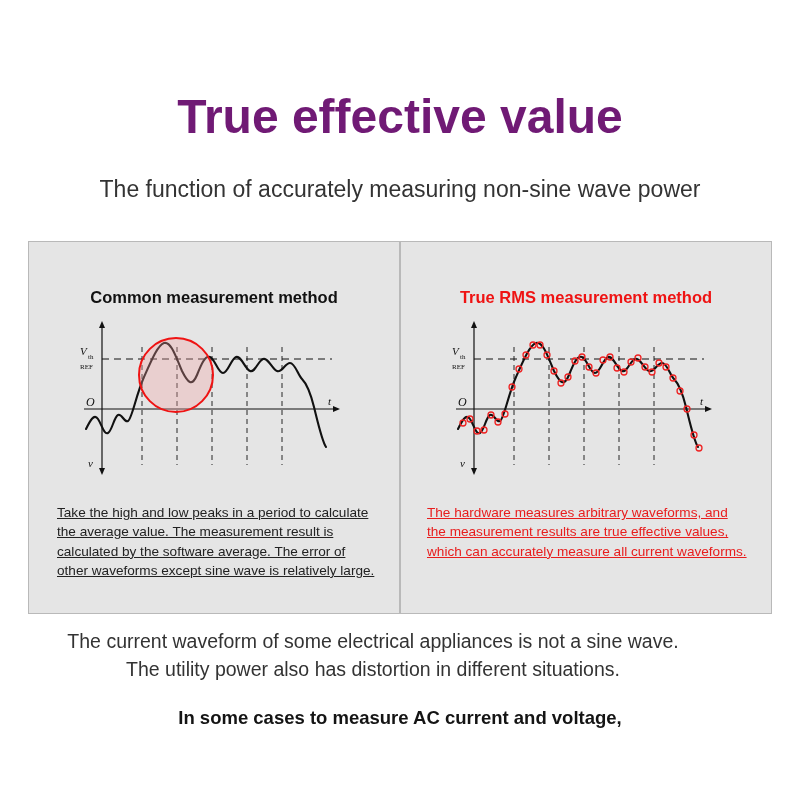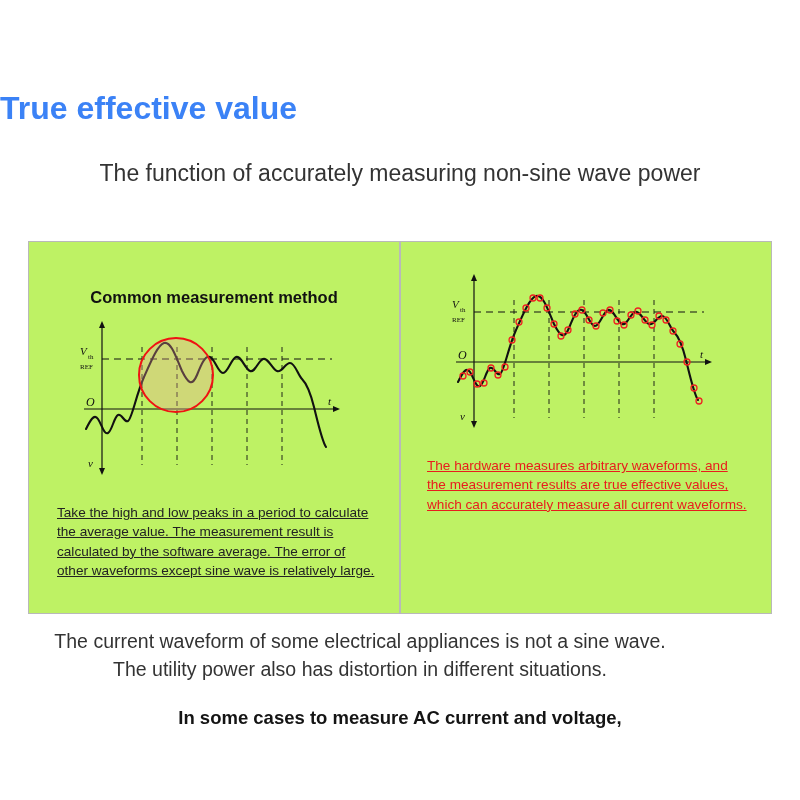--- a/index.html
+++ b/index.html
@@ -13,23 +13,23 @@
     font-family: "Liberation Sans", sans-serif;
     overflow: hidden;
   }
   .page {
     position: relative;
     width: 800px;
     height: 800px;
     box-sizing: border-box;
   }
   .headline {
-    text-align: left;
-    color: #3b82f6;
-    font-size: 32px;
+    text-align: center;
+    color: #701a75;
+    font-size: 48px;
     font-weight: bold;
     letter-spacing: 0px;
     margin: 0;
     padding-top: 92px;
     line-height: 1.05;
   }
   .subhead {
     text-align: center;
     color: #333333;
     font-size: 23px;
@@ -43,21 +43,21 @@
     left: 28px;
     width: 744px;
     display: flex;
     justify-content: space-between;
   }
   .panel {
     width: 408px;
     height: 373px;
     border: 1px solid #b9b9b9;
     box-sizing: border-box;
-    background: #bef264;
+    background: #e5e5e5;
     position: relative;
   }
   .panel-inner {
     position: absolute;
     left: 22px;
     top: 18px;
     right: 22px;
     bottom: 18px;
   }
   .panel-title {
@@ -89,21 +89,21 @@
     text-align: left;
     text-decoration: underline;
   }
   .caption.red {
     color: #e81d1d;
     padding-left: 4px;
   }
   .footer {
     position: absolute;
     top: 628px;
-    left: 0;
+    left: 13px;
     width: 720px;
     text-align: center;
   }
   .footer-line {
     color: #333333;
     font-size: 19.5px;
     line-height: 1.42;
     margin: 0;
   }
   .footer-bold {
@@ -169,20 +169,21 @@
             <text x="24" y="150" font-family="Liberation Serif, serif" font-style="italic" font-size="11" fill="#111">v</text>
           </svg>
         </div>
 
         <p class="caption">Take the high and low peaks in a period to calculate the average value. The measurement result is calculated by the software average. The error of other waveforms except sine wave is relatively large.</p>
       </div>
     </div>
 
     <div class="panel">
       <div class="panel-inner">
+        <p class="panel-title red">True RMS measurement method</p>
 
         <div class="graph-wrap">
           <svg width="300" height="180" viewBox="0 0 300 180">
             <line x1="38" y1="8" x2="38" y2="152" stroke="#111" stroke-width="1.2"></line>
             <line x1="20" y1="92" x2="272" y2="92" stroke="#111" stroke-width="1.2"></line>
             <polygon points="38,4 35,11 41,11" fill="#111"></polygon>
             <polygon points="276,92 269,89 269,95" fill="#111"></polygon>
             <polygon points="38,158 35,151 41,151" fill="#111"></polygon>
             <line x1="38" y1="42" x2="268" y2="42" stroke="#111" stroke-width="1" stroke-dasharray="7,5"></line>
             <line x1="78" y1="30" x2="78" y2="148" stroke="#111" stroke-width="0.9" stroke-dasharray="5,4"></line>

